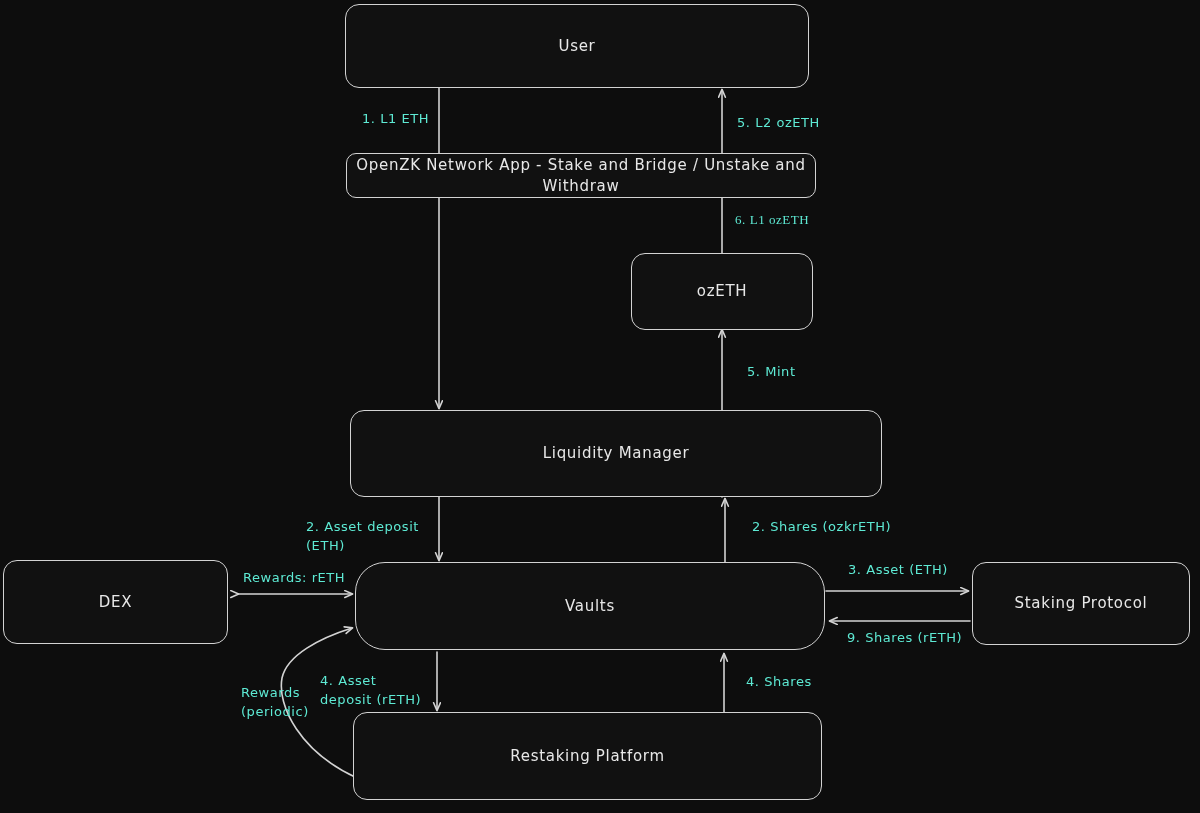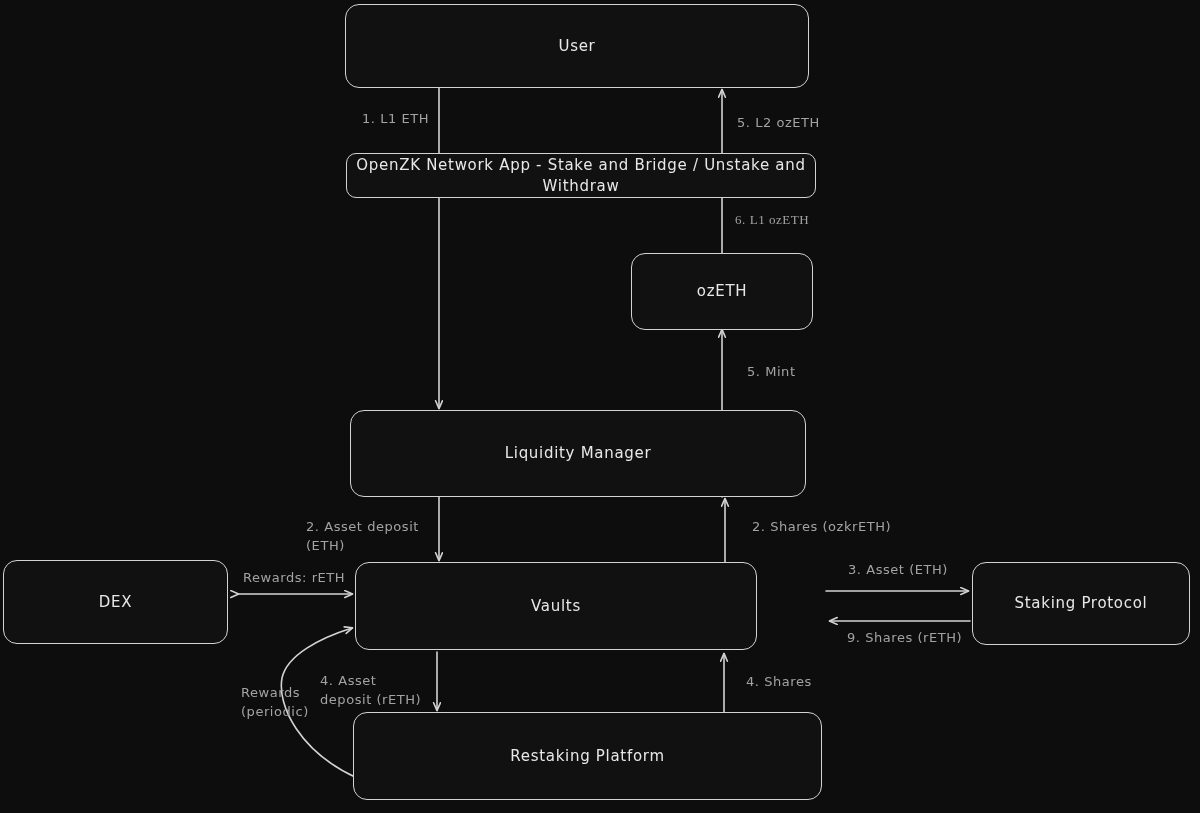--- a/index.html
+++ b/index.html
@@ -32,21 +32,21 @@
     align-items: center;
     justify-content: center;
     color: #e8e8e8;
     font-size: 15px;
     letter-spacing: 0.7px;
     text-align: center;
     line-height: 1.35;
   }
   .edge-label {
     position: absolute;
-    color: #a3a3a3;
+    color: #5eead4;
     font-size: 13px;
     letter-spacing: 0.55px;
     line-height: 1.45;
     white-space: pre-line;
     pointer-events: none;
   }
 </style>
 </head>
 <body>
 
@@ -94,25 +94,25 @@
   </div>
 
   <div class="node-box" style="left:346px; top:153px; width:470px; height:45px; border-radius:10px;">
     <span>OpenZK Network App - Stake and Bridge / Unstake and Withdraw</span>
   </div>
 
   <div class="node-box" style="left:631px; top:253px; width:182px; height:77px;">
     <span>ozETH</span>
   </div>
 
-  <div class="node-box" style="left:350px; top:410px; width:456px; height:87px;">
+  <div class="node-box" style="left:350px; top:410px; width:532px; height:87px;">
     <span>Liquidity Manager</span>
   </div>
 
-  <div class="node-box" style="left:355px; top:562px; width:402px; height:88px;">
+  <div class="node-box" style="left:355px; top:562px; width:470px; height:88px;border-radius:30px;">
     <span>Vaults</span>
   </div>
 
   <div class="node-box" style="left:3px; top:560px; width:225px; height:84px;">
     <span>DEX</span>
   </div>
 
   <div class="node-box" style="left:972px; top:562px; width:218px; height:83px;">
     <span>Staking Protocol</span>
   </div>

